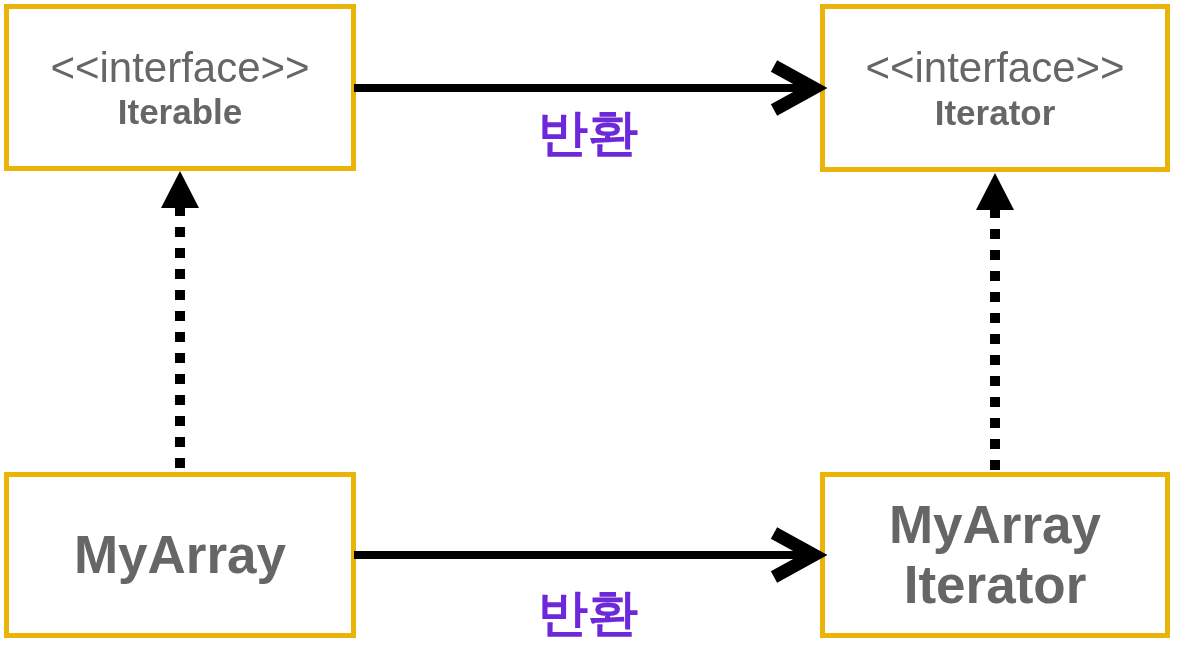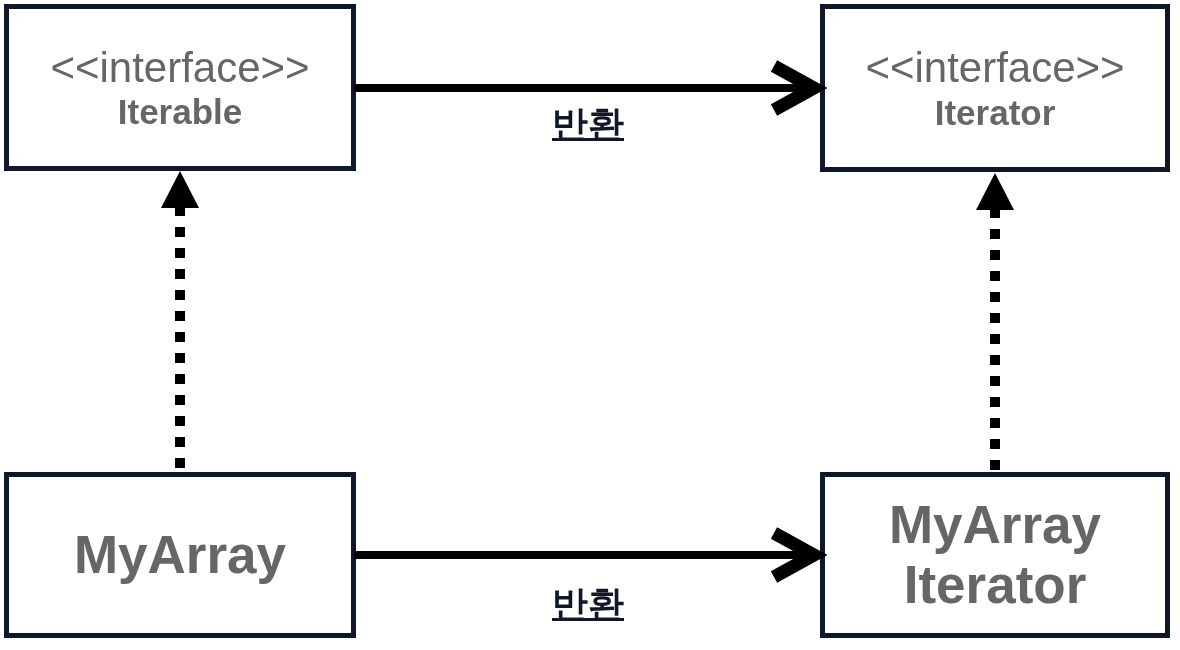--- a/index.html
+++ b/index.html
@@ -11,21 +11,21 @@
   .canvas {
     position: relative;
     width: 1180px;
     height: 650px;
     background: #ffffff;
     overflow: hidden;
   }
   .box {
     position: absolute;
     box-sizing: border-box;
-    border: 5px solid #0f172a;
+    border: 5px solid #eab308;
     background: #ffffff;
     display: flex;
     flex-direction: column;
     align-items: center;
     justify-content: center;
     text-align: center;
   }
   .box-iterable      { left: 4px;   top: 4px;   width: 352px; height: 167px; }
   .box-iterator      { left: 820px; top: 4px;   width: 350px; height: 168px; }
   .box-myarray       { left: 4px;   top: 472px; width: 352px; height: 166px; }
@@ -57,25 +57,24 @@
     position: absolute;
     overflow: visible;
   }
   .arrow-top    { left: 354px; top: 58px;  }
   .arrow-bottom { left: 354px; top: 525px; }
 
   .edge-label {
     position: absolute;
     width: 264px;
     text-align: center;
-    font-size: 36px;
+    font-size: 50px;
     font-weight: 700;
-    color: #0f172a;
+    color: #6d28d9;
     white-space: nowrap;
-    text-decoration: underline;
   }
   .edge-label-top    { left: 456px; top: 100px; }
   .edge-label-bottom { left: 456px; top: 580px; }
 
   .dash-line {
     position: absolute;
     width: 10px;
     background-image: repeating-linear-gradient(
       to bottom,
       #000000 0px, #000000 10px,

